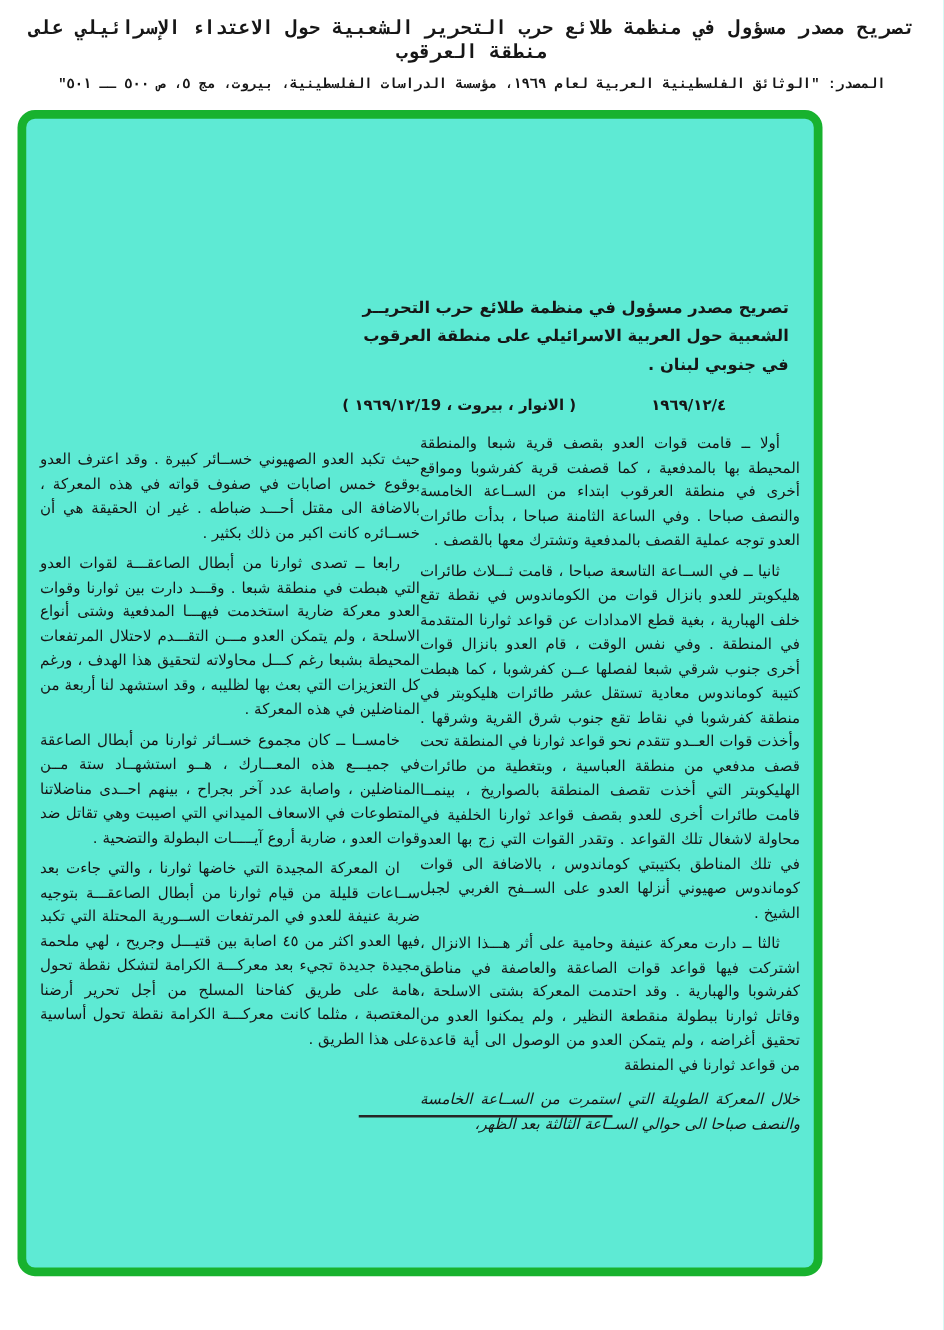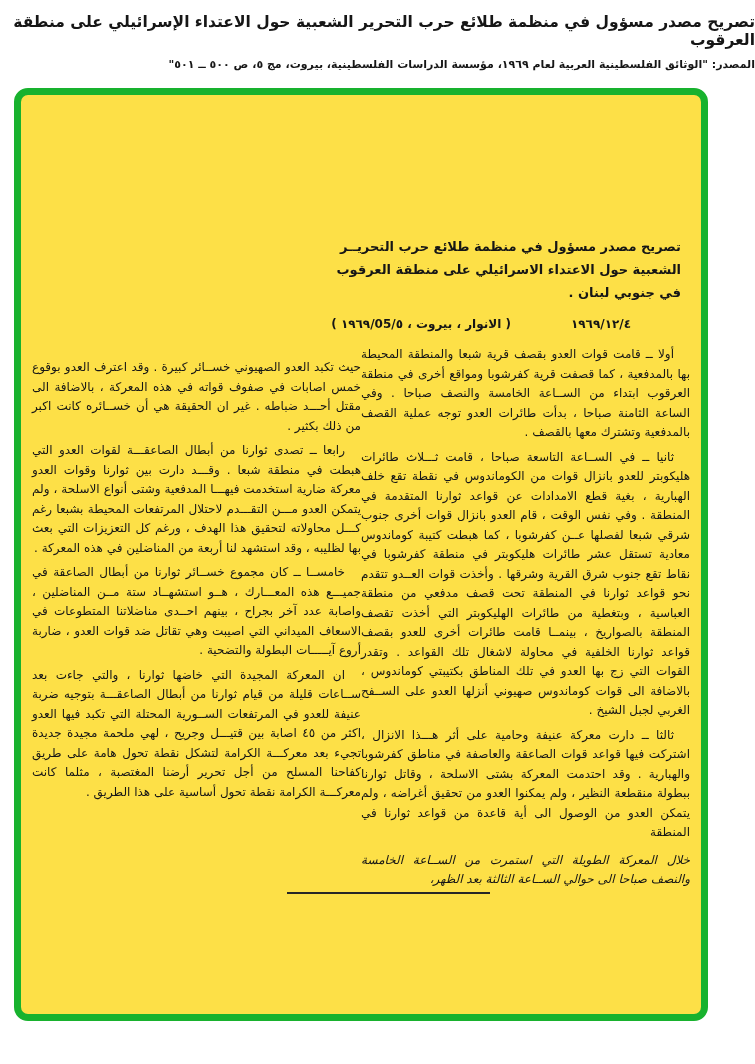--- a/index.html
+++ b/index.html
@@ -1,27 +1,27 @@
 <!DOCTYPE html>
 <html lang="ar"><head>
 <meta charset="utf-8">
 <style>
   html,body{margin:0;padding:0;}
   body{
     width:755px;height:1064px;position:relative;background:#ffffff;
     font-family:"DejaVu Sans", sans-serif;color:#161616;overflow:hidden;
   }
   
-  .hdr{position:absolute;top:0;left:0;width:755px;text-align:right;direction:rtl;}
+  .hdr{position:absolute;top:0;left:0;width:755px;text-align:center;direction:rtl;font-family:Liberation Mono, monospace;}
   .hdr-title{margin-top:13px;font-weight:bold;font-size:15.5px;letter-spacing:0;}
   .hdr-source{margin-top:9px;font-weight:bold;font-size:11px;}
   
   .frame{
-    position:absolute;left:14px;top:88px;width:694px;height:933px;
-    border:7px solid #18b22e;border-radius:14px;box-sizing:border-box;background:#fde047;
+    position:absolute;left:14px;top:88px;width:644px;height:933px;
+    border:7px solid #18b22e;border-radius:14px;box-sizing:border-box;background:#5eead4;
   }
   .doc{position:relative;width:100%;height:100%;direction:rtl;}
   
   .doc-title{
     position:absolute;top:140px;right:20px;text-align:right;
     font-weight:bold;font-size:13px;line-height:23px;white-space:nowrap;
   }
   .date-row{
     position:absolute;top:222px;right:70px;display:flex;direction:rtl;
     gap:60px;font-weight:bold;font-size:12px;white-space:nowrap;
@@ -47,27 +47,27 @@
 <div class="hdr">
   <div class="hdr-title">تصريح مصدر مسؤول في منظمة طلائع حرب التحرير الشعبية حول الاعتداء الإسرائيلي على منطقة العرقوب</div>
   <div class="hdr-source">المصدر: "الوثائق الفلسطينية العربية لعام ١٩٦٩، مؤسسة الدراسات الفلسطينية، بيروت، مج ٥، ص ٥٠٠ ــ ٥٠١"</div>
 </div>
 
 <div class="frame">
   <div class="doc">
 
     <div class="doc-title">
       <div>تصريح مصدر مسؤول في منظمة طلائع حرب التحريــر</div>
-      <div>الشعبية حول الاعتداء الاسرائيلي على منطقة العرقوب</div>
+      <div>الشعبية حول العربية الاسرائيلي على منطقة العرقوب</div>
       <div>في جنوبي لبنان .</div>
     </div>
 
     <div class="date-row">
       <span>١٩٦٩/١٢/٤</span>
-      <span>( الانوار ، بيروت ، ١٩٦٩/05/٥ )</span>
+      <span>( الانوار ، بيروت ، ١٩٦٩/١٢/19 )</span>
     </div>
 
     <div class="columns">
       <div class="col col-first">
         <p class="indent">أولا ــ قامت قوات العدو بقصف قرية شبعا والمنطقة المحيطة بها بالمدفعية ، كما قصفت قرية كفرشوبا ومواقع أخرى في منطقة العرقوب ابتداء من الســاعة الخامسة والنصف صباحا . وفي الساعة الثامنة صباحا ، بدأت طائرات العدو توجه عملية القصف بالمدفعية وتشترك معها بالقصف .</p>
         <p class="indent">ثانيا ــ في الســاعة التاسعة صباحا ، قامت ثـــلاث طائرات هليكوبتر للعدو بانزال قوات من الكوماندوس في نقطة تقع خلف الهبارية ، بغية قطع الامدادات عن قواعد ثوارنا المتقدمة في المنطقة . وفي نفس الوقت ، قام العدو بانزال قوات أخرى جنوب شرقي شبعا لفصلها عــن كفرشوبا ، كما هبطت كتيبة كوماندوس معادية تستقل عشر طائرات هليكوبتر في منطقة كفرشوبا في نقاط تقع جنوب شرق القرية وشرقها . وأخذت قوات العــدو تتقدم نحو قواعد ثوارنا في المنطقة تحت قصف مدفعي من منطقة العباسية ، وبتغطية من طائرات الهليكوبتر التي أخذت تقصف المنطقة بالصواريخ ، بينمــا قامت طائرات أخرى للعدو بقصف قواعد ثوارنا الخلفية في محاولة لاشغال تلك القواعد . وتقدر القوات التي زج بها العدو في تلك المناطق بكتيبتي كوماندوس ، بالاضافة الى قوات كوماندوس صهيوني أنزلها العدو على الســفح الغربي لجبل الشيخ .</p>
         <p class="indent">ثالثا ــ دارت معركة عنيفة وحامية على أثر هـــذا الانزال ، اشتركت فيها قواعد قوات الصاعقة والعاصفة في مناطق كفرشوبا والهبارية . وقد احتدمت المعركة بشتى الاسلحة ، وقاتل ثوارنا ببطولة منقطعة النظير ، ولم يمكنوا العدو من تحقيق أغراضه ، ولم يتمكن العدو من الوصول الى أية قاعدة من قواعد ثوارنا في المنطقة</p>
         <p class="gap-above">خلال المعركة الطويلة التي استمرت من الســاعة الخامسة والنصف صباحا الى حوالي الســاعة الثالثة بعد الظهر،</p>
       </div>
       <div class="col col-second">

